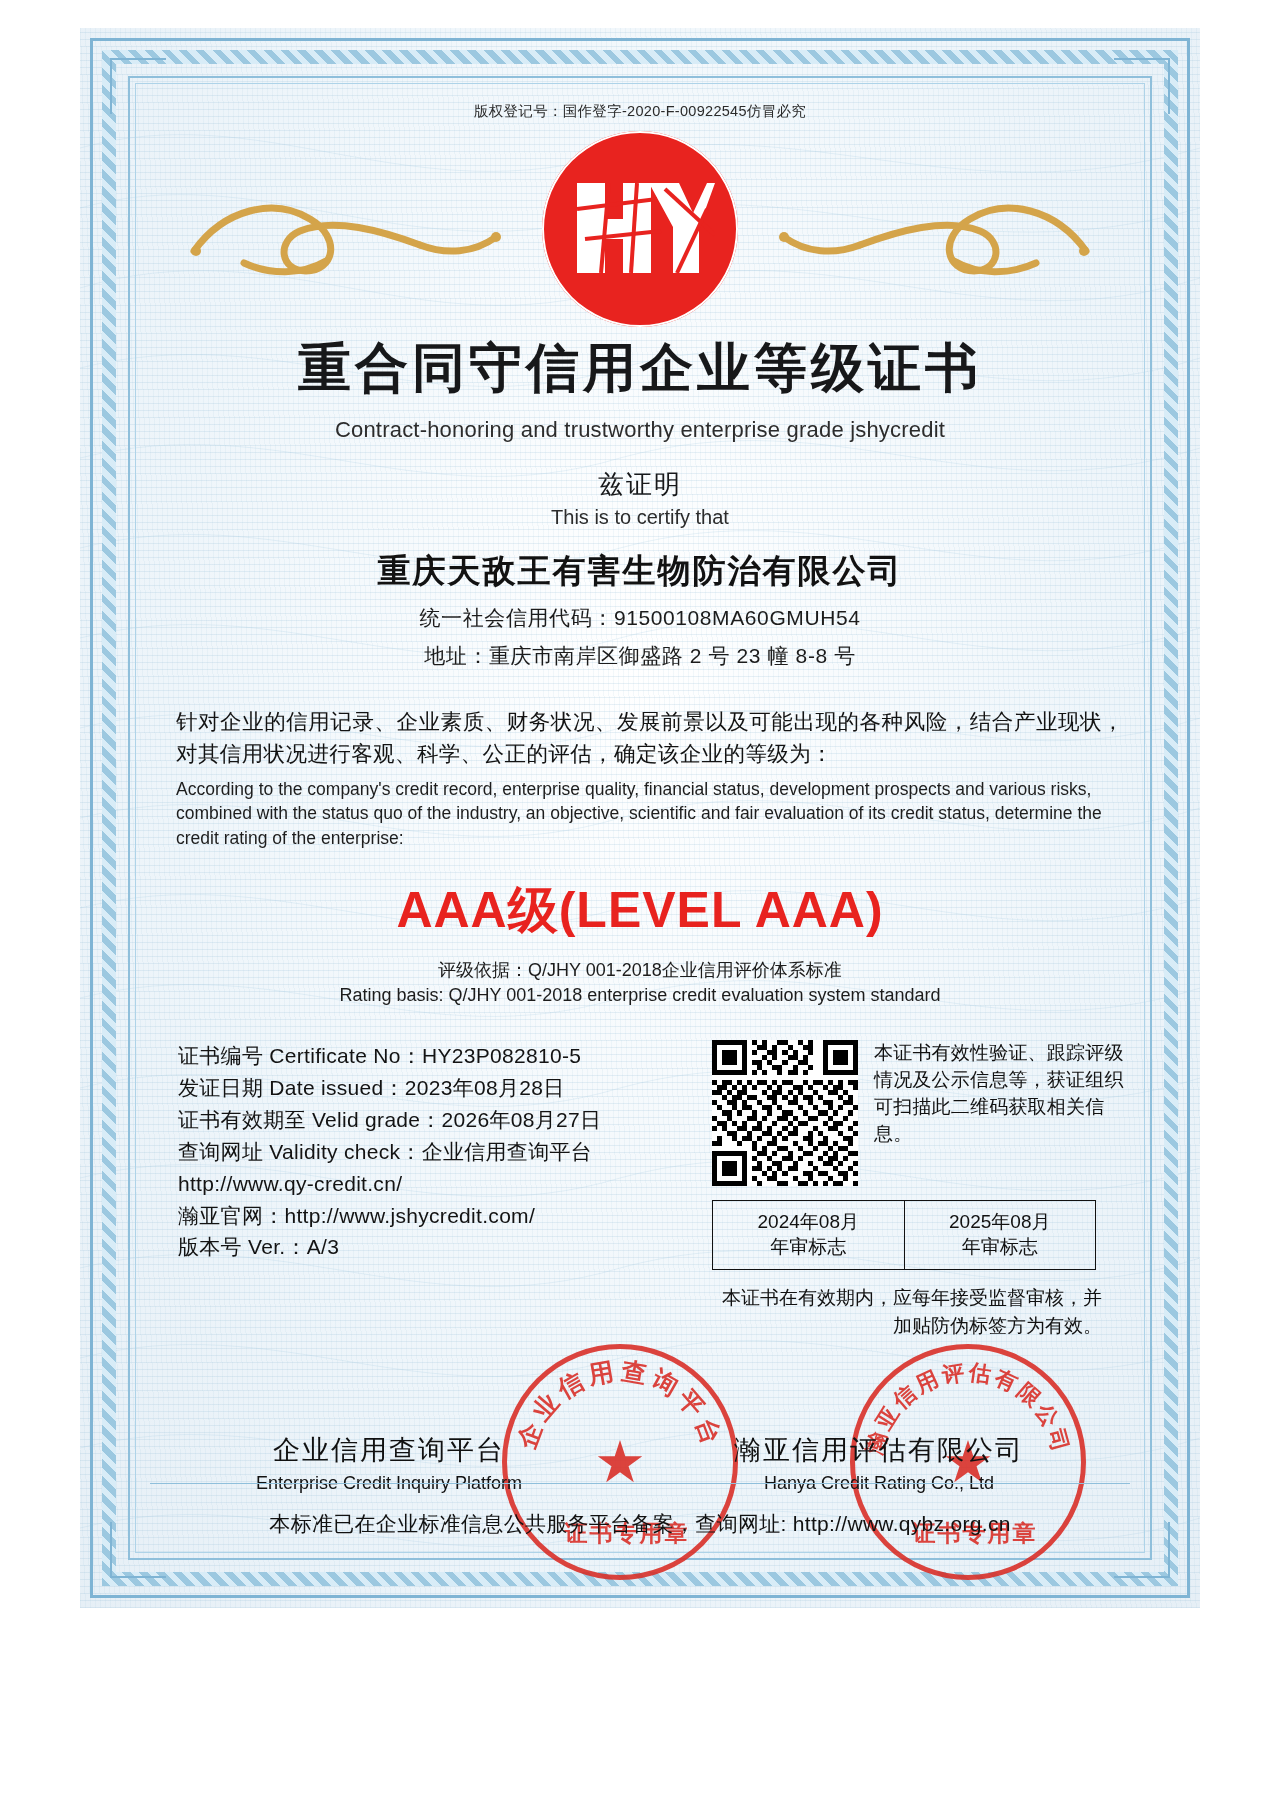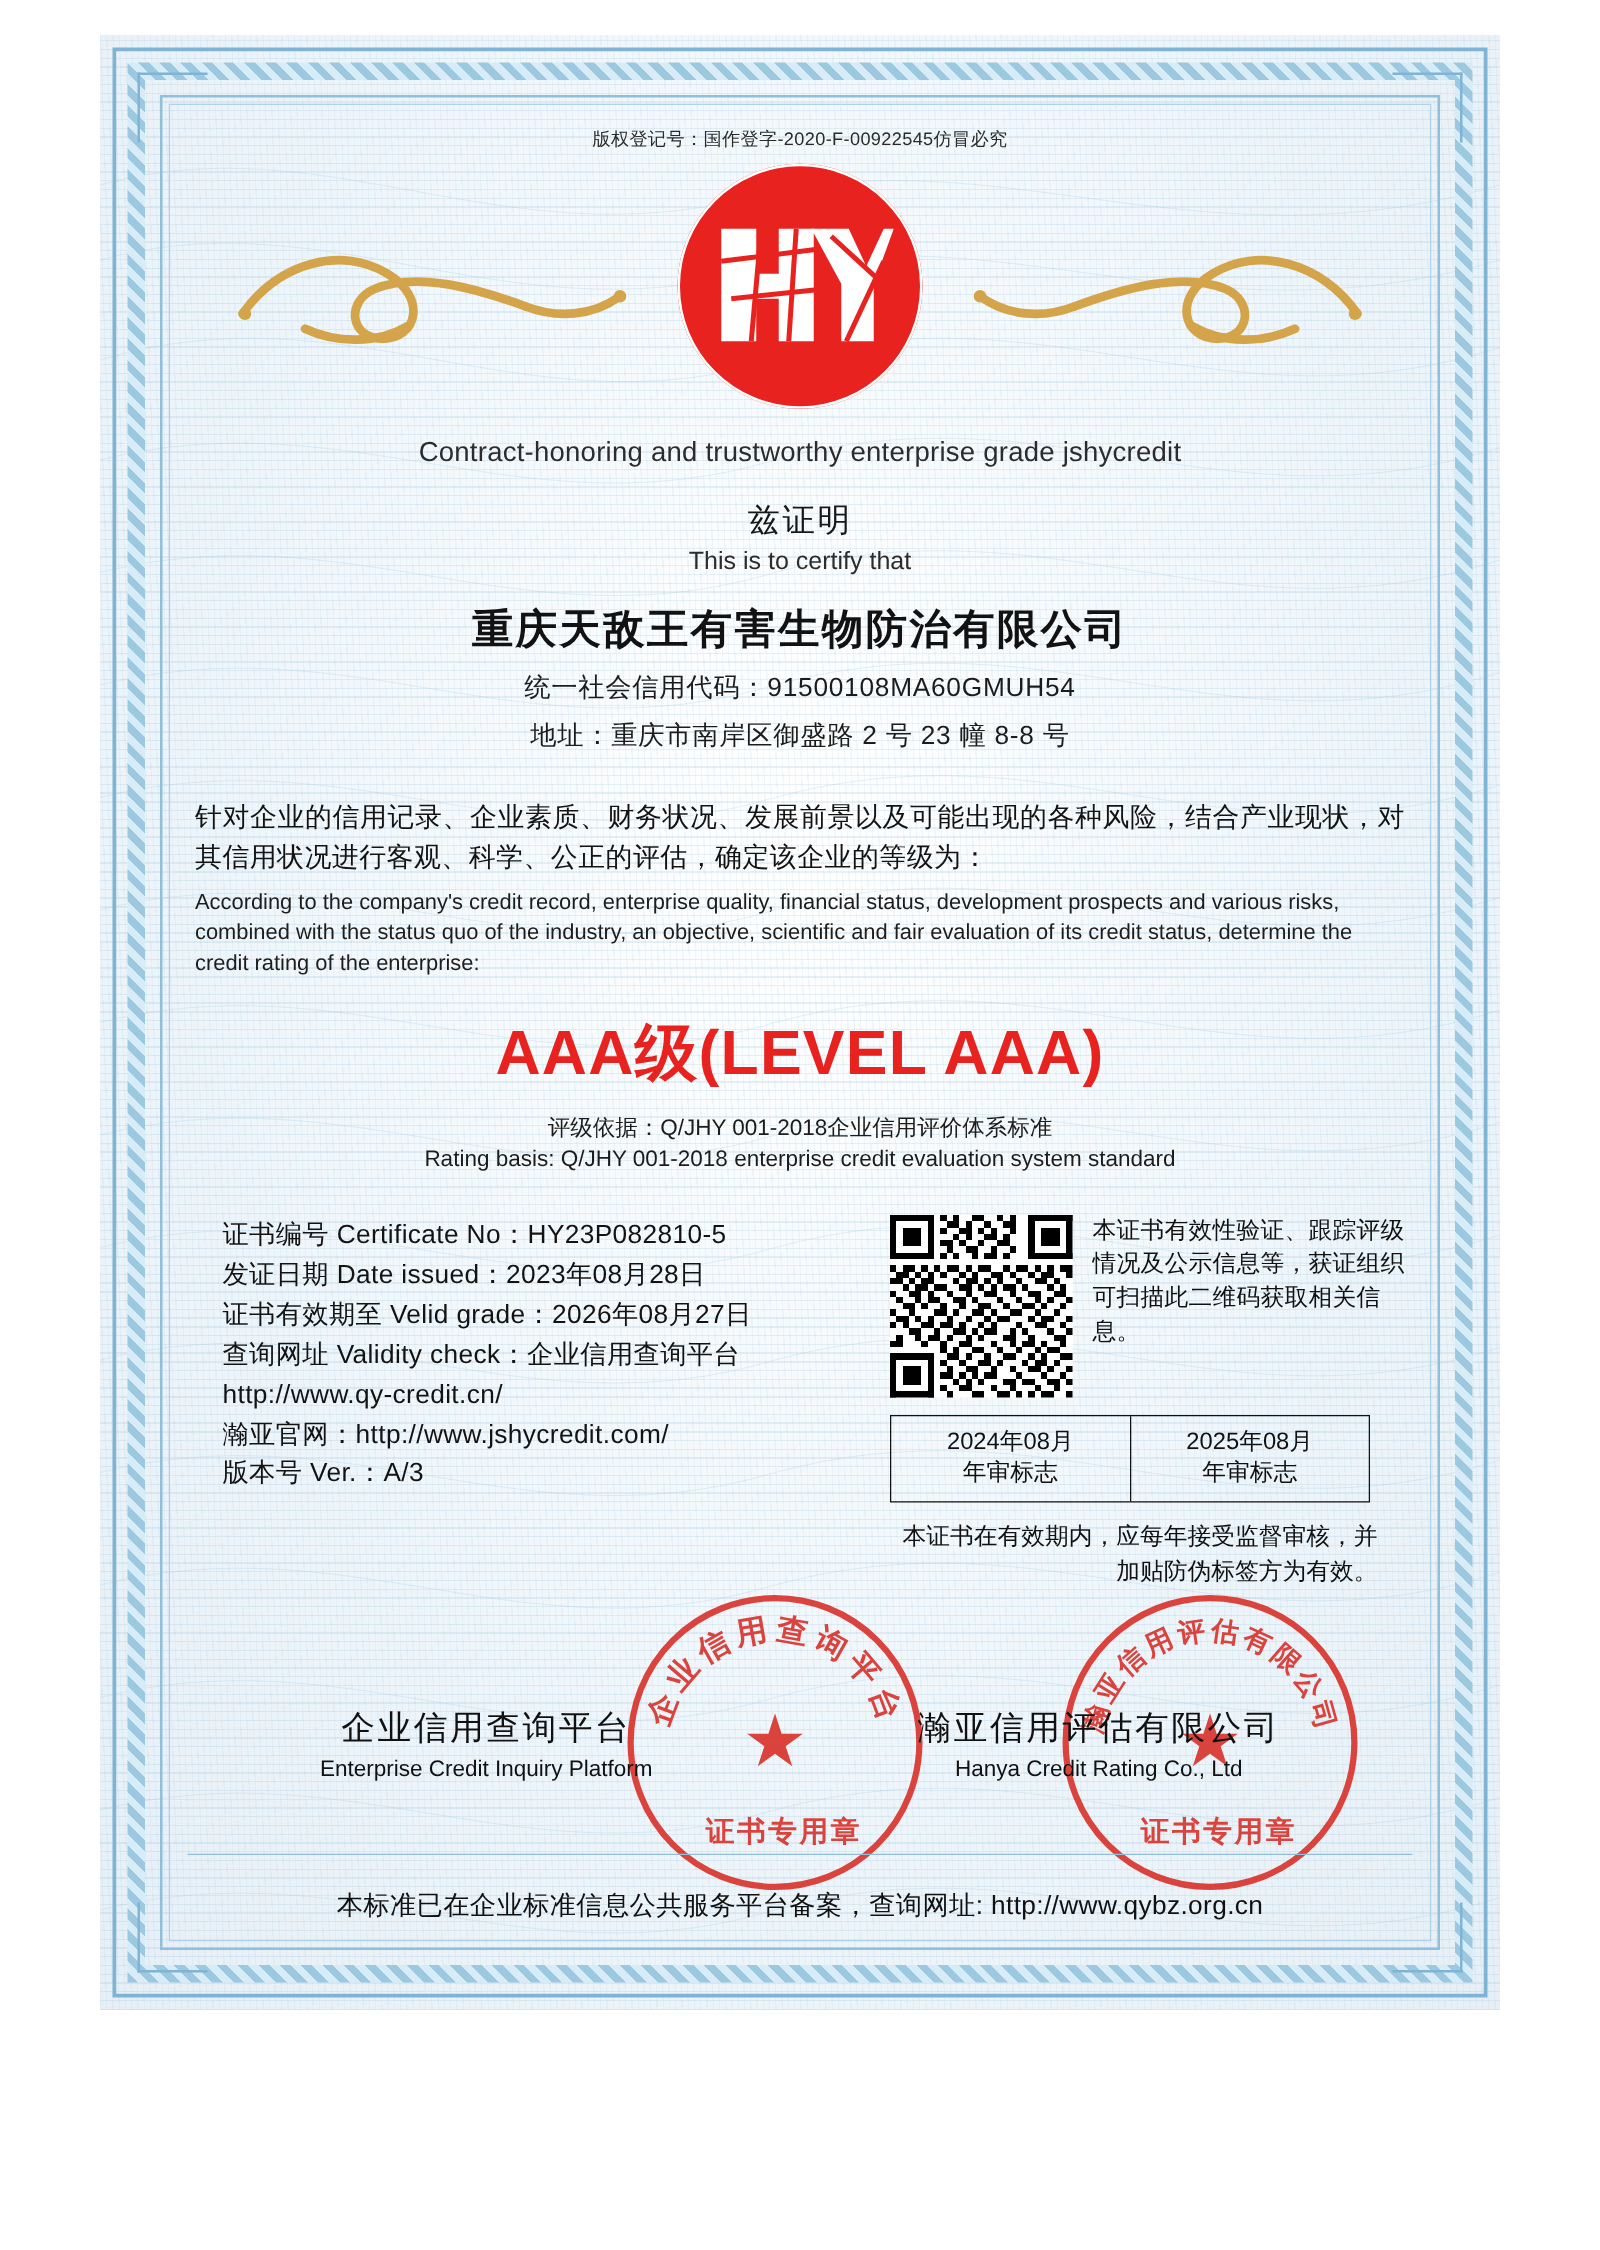--- a/index.html
+++ b/index.html
@@ -158,20 +158,21 @@
     font-size: 21px;
     color: #1c1c1c;
     margin-top: 10px;
     letter-spacing: .6px;
   }
 
   
   .para {
     margin-top: 36px;
     padding: 0 6px;
+    margin-left: 20px;
   }
   .para-cn {
     font-size: 21.5px;
     line-height: 1.5;
     color: #131313;
     text-align: justify;
     letter-spacing: .4px;
   }
   .para-en {
     font-size: 17.5px;
@@ -428,20 +429,21 @@
             <path d="M20,70 L96,62"></path>
             <path d="M44,14 L36,104"></path>
             <path d="M72,14 L66,104"></path>
             <path d="M100,20 L150,66"></path>
             <path d="M112,104 L142,40"></path>
           </g>
         </svg>
       </div>
     </div>
 
+    <div class="title-cn">重合同守信用企业等级证书</div>
     <div class="title-en">Contract-honoring and trustworthy enterprise grade jshycredit</div>
 
     <div class="certify-cn">兹证明</div>
     <div class="certify-en">This is to certify that</div>
 
     <div class="company">重庆天敌王有害生物防治有限公司</div>
     <div class="code">统一社会信用代码：91500108MA60GMUH54</div>
     <div class="addr">地址：重庆市南岸区御盛路 2 号 23 幢 8-8 号</div>
 
     <div class="para">

